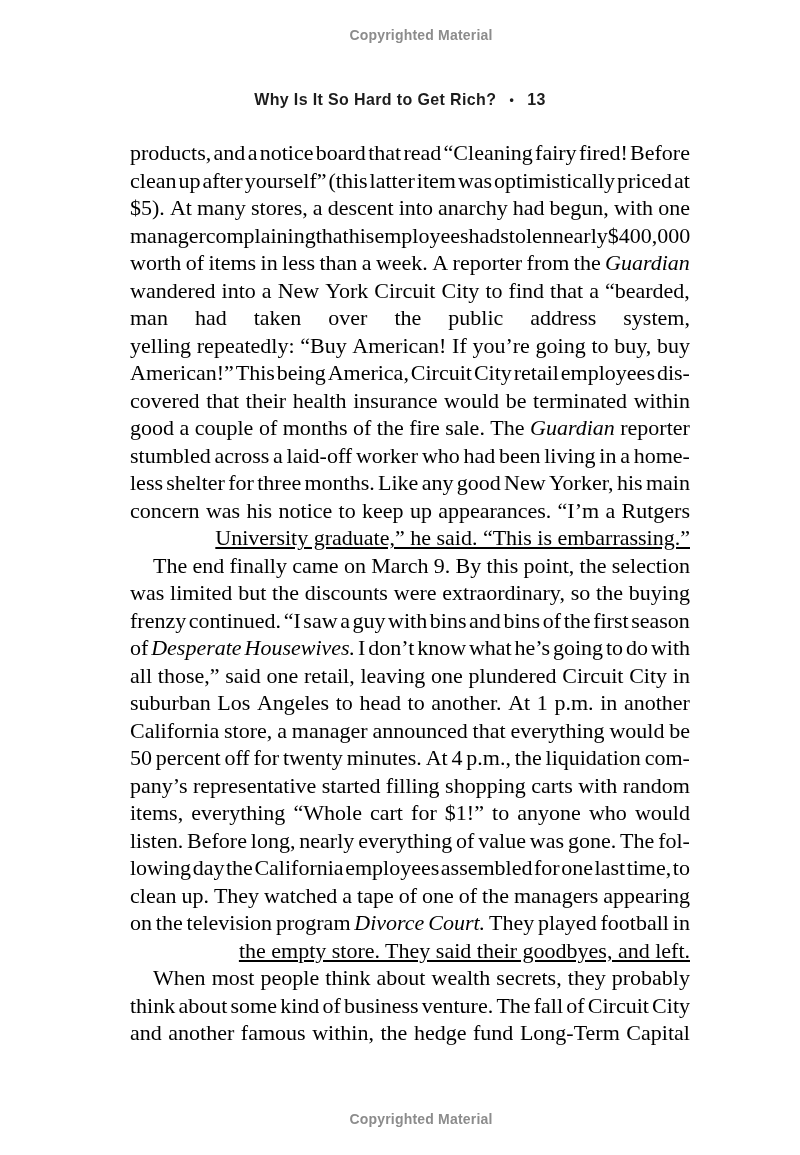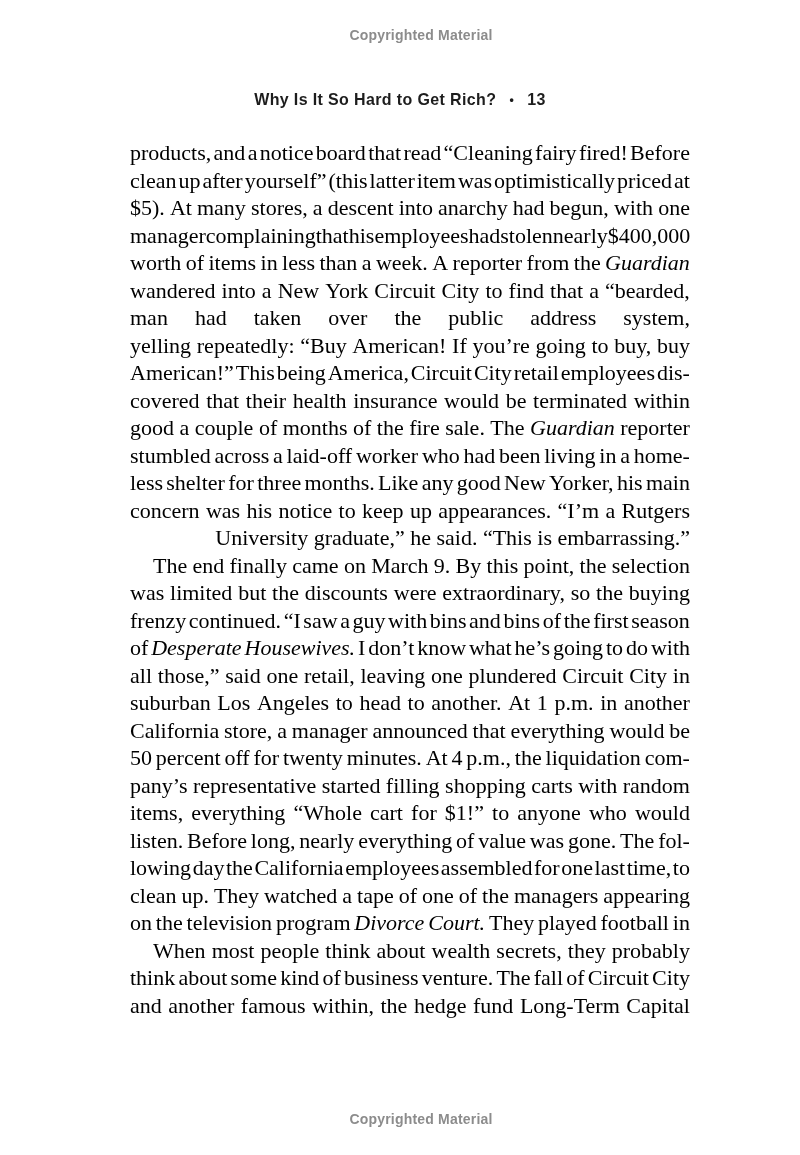--- a/index.html
+++ b/index.html
@@ -63,20 +63,21 @@
   .line {
     display: flex;
     justify-content: space-between;
     height: 27.5px;
     line-height: 27.5px;
     white-space: nowrap;
   }
   .line.plain {
     display: block;
     white-space: normal;
+    text-decoration: underline;
   }
   .line.indent { padding-left: 23px; }
   .line span { display: inline-block; }
   .line.plain span { display: inline; }
   .it { font-style: italic; }
 </style>
 </head>
 <body>
 
 <div class="page">
@@ -444,20 +445,21 @@
         <span><span>the</span></span>
         <span><span>television</span></span>
         <span><span>program</span></span>
         <span><span class="it">Divorce</span></span>
         <span><span class="it">Court.</span></span>
         <span><span>They</span></span>
         <span><span>played</span></span>
         <span><span>football</span></span>
         <span><span>in</span></span>
       </div>
+      <div class="line plain"><span>the empty store. They said their goodbyes, and left.</span></div>
       <div class="line indent">
         <span><span>When</span></span>
         <span><span>most</span></span>
         <span><span>people</span></span>
         <span><span>think</span></span>
         <span><span>about</span></span>
         <span><span>wealth</span></span>
         <span><span>secrets,</span></span>
         <span><span>they</span></span>
         <span><span>probably</span></span>

